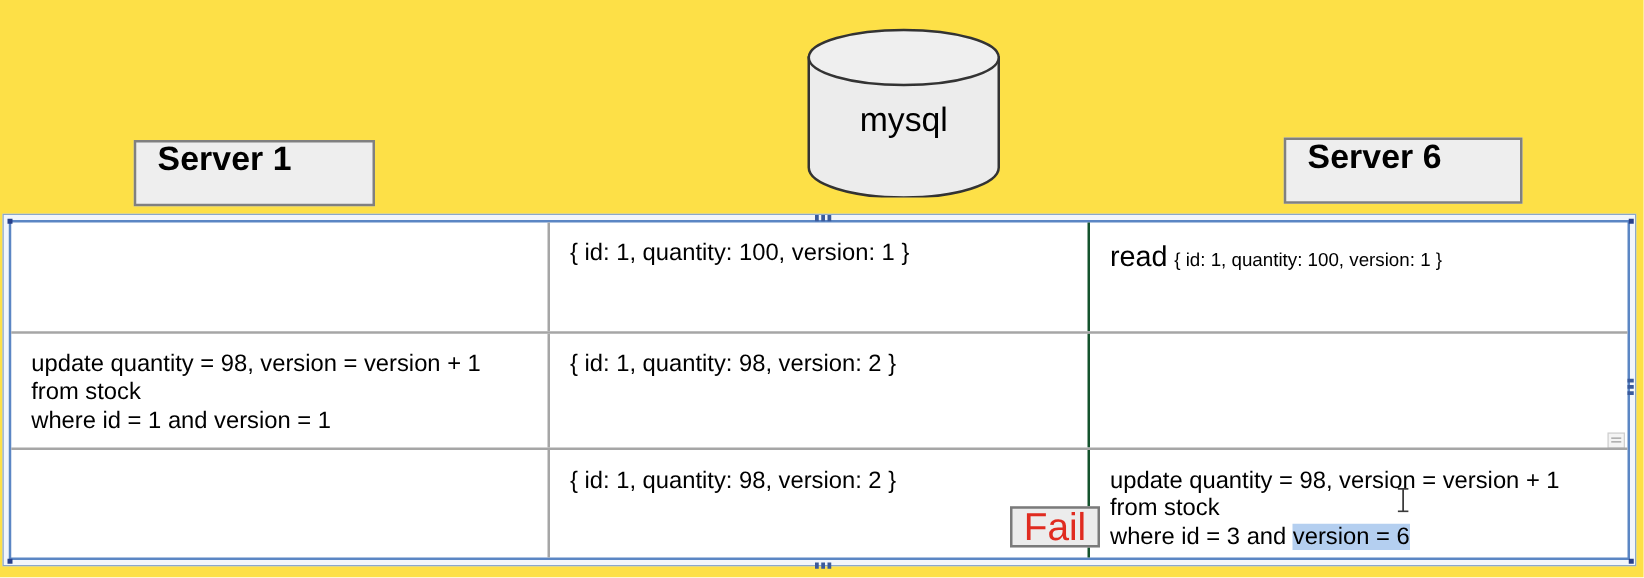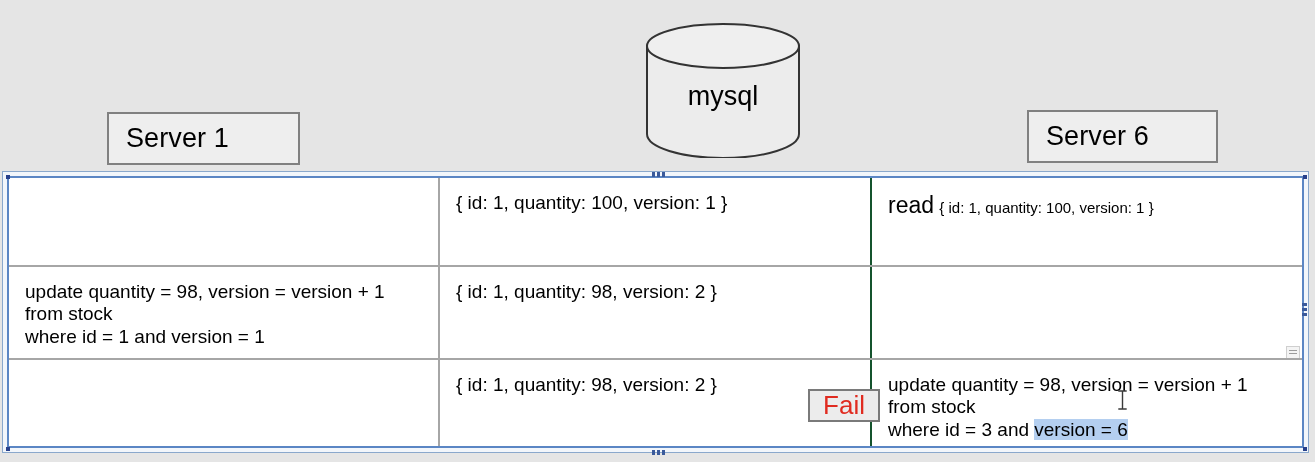--- a/index.html
+++ b/index.html
@@ -9,32 +9,33 @@
     background: #ffffff;
   }
   body {
     font-family: "Liberation Sans", sans-serif;
     color: #000000;
   }
   #canvas {
     position: relative;
     width: 1315px;
     height: 462px;
-    background: #e5e5e5;
+    background: #fde047;
     overflow: hidden;
   }
 
   
   .server-box {
     position: absolute;
     background: #eeeeee;
     border: 2px solid #808080;
     display: flex;
-    align-items: center;
-    box-sizing: border-box;
+    align-items: flex-start;
+    box-sizing: border-box;
+    font-weight: bold;
   }
   .server-box .server-label {
     font-size: 27px;
     line-height: 1;
     color: #000000;
     padding-left: 17px;
     letter-spacing: 0.1px;
   }
   #server1 { left: 107px; top: 112px; width: 193px; height: 53px; }
   #server2 { left: 1027px; top: 110px; width: 191px; height: 53px; }
@@ -150,30 +151,30 @@
   }
 
   .sel-highlight {
     background: #b4cff0;
   }
 
   
   #fail-badge {
     position: absolute;
     left: 808px;
-    top: 389px;
+    top: 405px;
     width: 72px;
     height: 33px;
     background: #ececec;
     border: 2px solid #7a7a7a;
     box-sizing: border-box;
     display: flex;
     align-items: center;
     justify-content: center;
-    font-size: 26px;
+    font-size: 31px;
     color: #e02b20;
     z-index: 5;
   }
 
   
   #text-cursor {
     position: absolute;
     left: 1117px;
     top: 390px;
     width: 11px;

